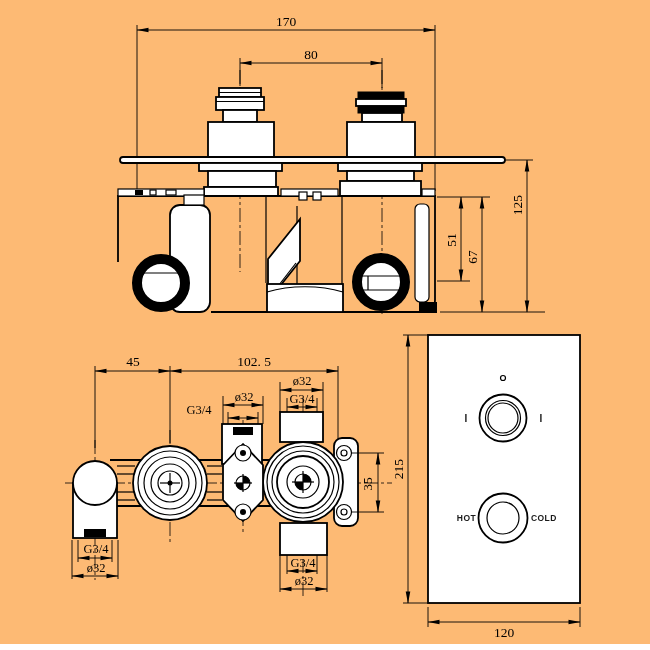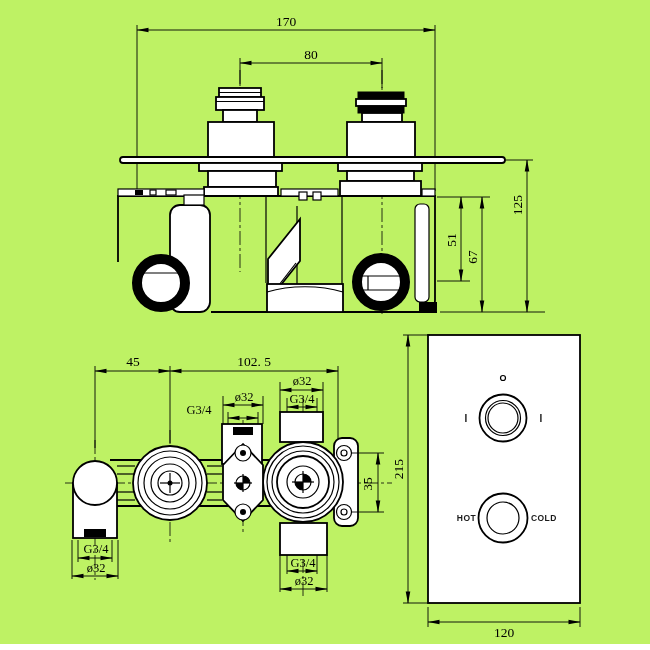--- a/index.html
+++ b/index.html
@@ -1,16 +1,16 @@
 <!DOCTYPE html>
 <html><head>
 <meta charset="utf-8">
 <style>
   html,body{margin:0;padding:0;background:#ffffff;}
-  .canvas{width:650px;height:644px;background:#bef264;position:relative;overflow:hidden;}
+  .canvas{width:650px;height:644px;background:#fdba74;position:relative;overflow:hidden;}
   svg{display:block;}
   .dimtxt{font-family:"Liberation Serif","DejaVu Serif",serif;font-size:13.5px;fill:#000;}
   .dimtxt-sm{font-family:"Liberation Serif","DejaVu Serif",serif;font-size:12.5px;fill:#000;}
   .plate-label{font-family:"Liberation Sans","DejaVu Sans",sans-serif;font-size:8.5px;font-weight:bold;fill:#1a1a1a;letter-spacing:.4px;}
   .tickmark{font-family:"Liberation Sans","DejaVu Sans",sans-serif;font-size:10px;font-weight:bold;fill:#1a1a1a;}
   .thin{stroke:#000;stroke-width:0.9;fill:none;}
   .cl{stroke:#000;stroke-width:0.8;fill:none;stroke-dasharray:14 3 3 3;}
   .o18{stroke:#000;stroke-width:1.8;fill:#fff;}
   .o12{stroke:#000;stroke-width:1.2;fill:#fff;}
   .ln12{stroke:#000;stroke-width:1.2;fill:none;}

